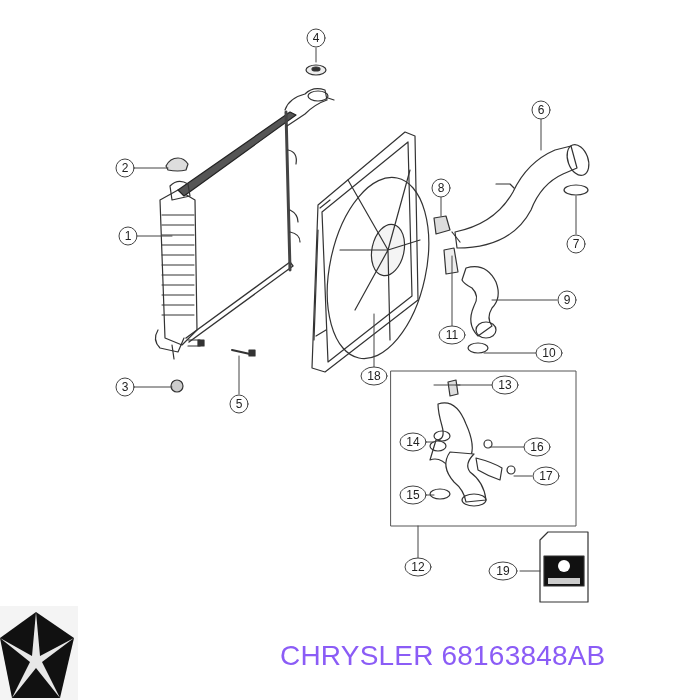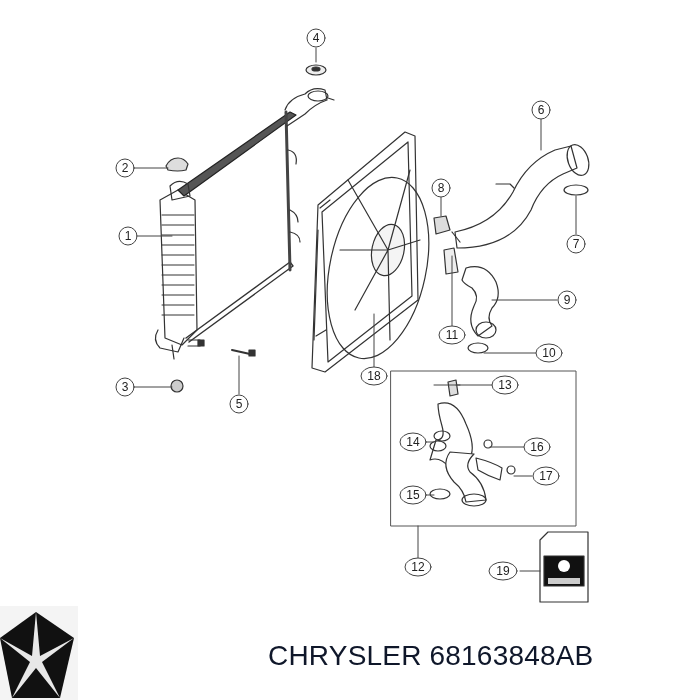--- a/index.html
+++ b/index.html
@@ -1,19 +1,19 @@
 <!DOCTYPE html>
 <html><head>
 <meta charset="utf-8">
 <style>
   html, body { margin:0; padding:0; background:#ffffff; }
   body { width:700px; height:700px; position:relative; overflow:hidden; font-family:"Liberation Sans", sans-serif; }
   #diagram { position:absolute; left:0; top:0; width:700px; height:700px; }
   .callout-text { font-family:"Liberation Sans", sans-serif; font-size:12px; fill:#222; text-anchor:middle; dominant-baseline:central; }
-  .footer-text { position:absolute; left:268px; top:640px; font-size:28px; color:#0f172a; letter-spacing:0.2px; white-space:nowrap; font-family:"Liberation Sans", sans-serif; }
+  .footer-text { position:absolute; left:280px; top:640px; font-size:28px; color:#8b5cf6; letter-spacing:0.2px; white-space:nowrap; font-family:"Liberation Sans", sans-serif; }
   .logo { position:absolute; left:0; top:606px; width:78px; height:94px; background:#f4f4f4; }
 </style>
 </head>
 <body>
 
 <svg id="diagram" viewBox="0 0 700 700" xmlns="http://www.w3.org/2000/svg">
   <g fill="none" stroke="#333" stroke-width="1.2" stroke-linejoin="round" stroke-linecap="round">
 
     <g>
       <path d="M160 200 L178 190 L195 200 L197 330 L182 345 L165 338 Z" fill="#fff"></path>

